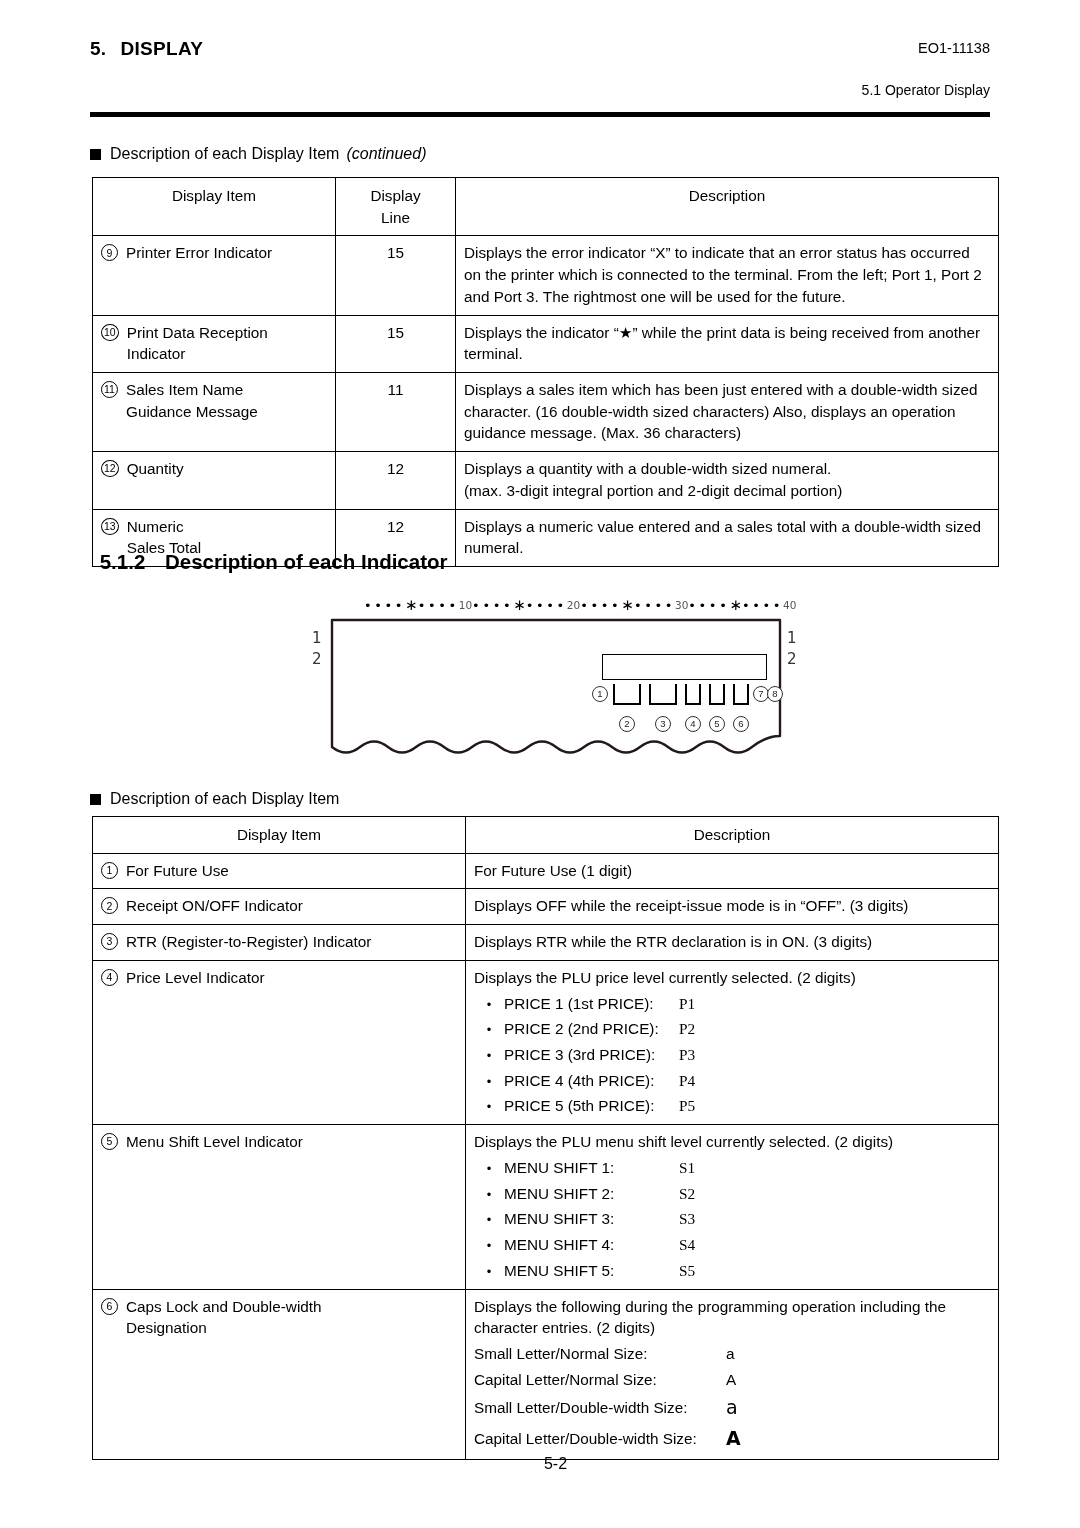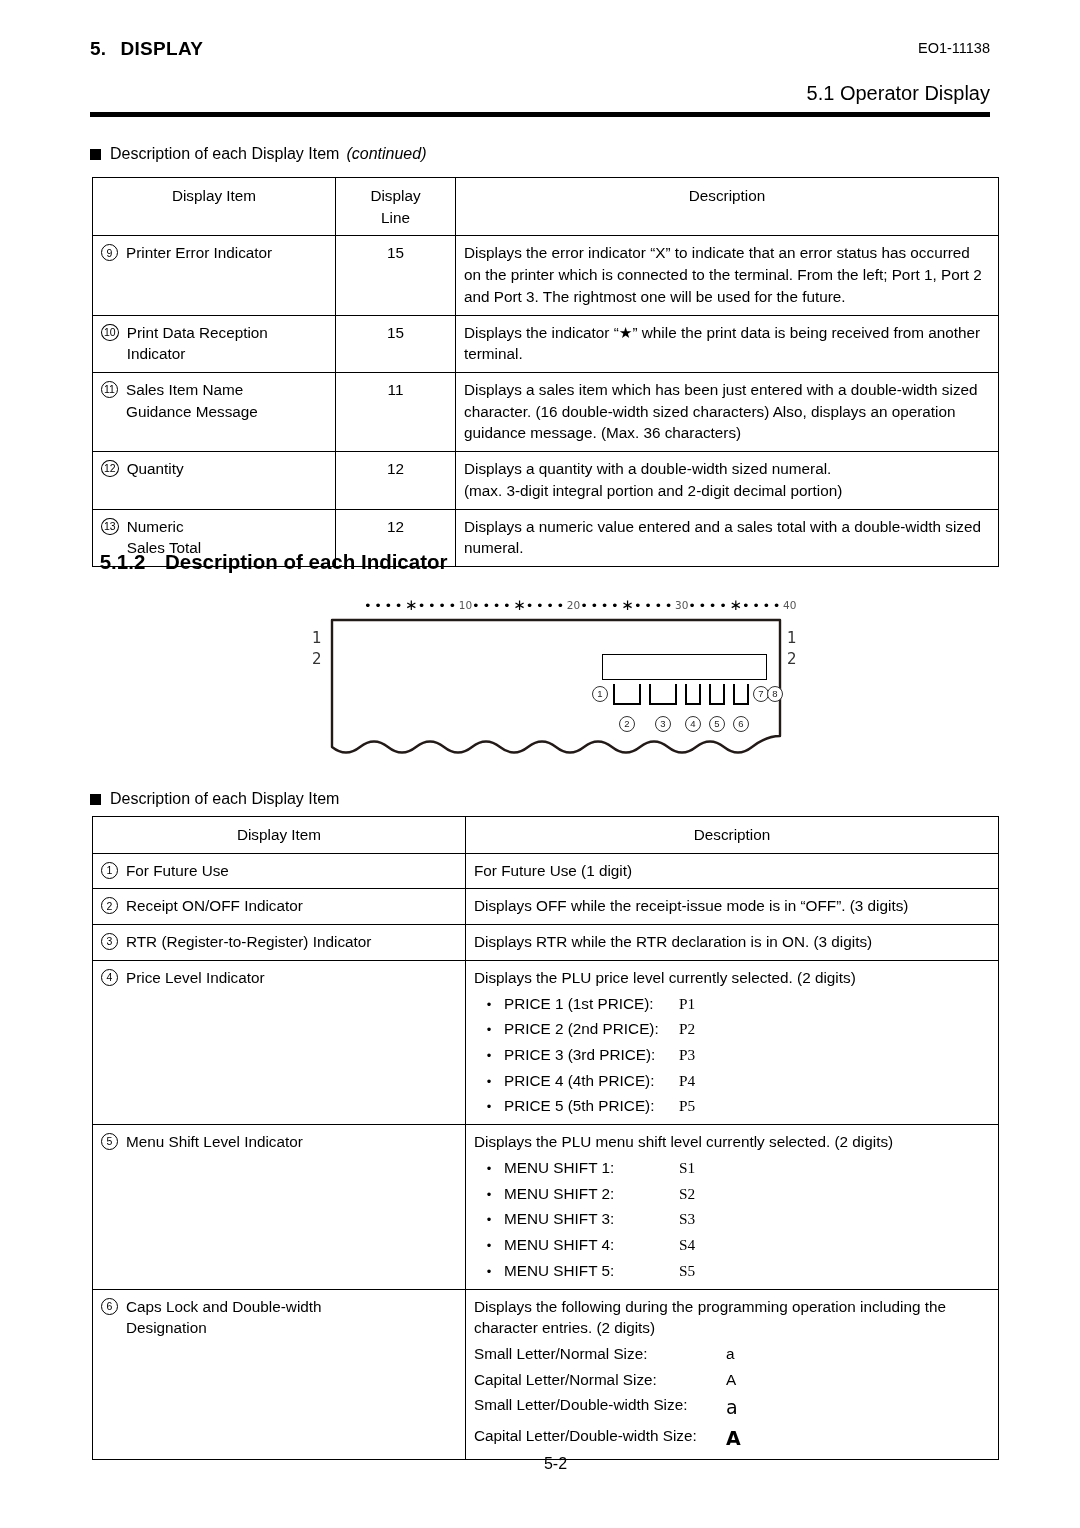--- a/index.html
+++ b/index.html
@@ -24,21 +24,21 @@
     font-size: 19px; font-weight: bold; letter-spacing: .3px;
     position: absolute; left: 0; top: 0; text-align: center;
   }
   .hdr-chapter .num { margin-right: 14px; }
   .hdr-doc {
     position: absolute; right: 0; top: 2px;
     font-size: 14.5px;
   }
   .hdr-sub {
     position: absolute; right: 0; top: 44px;
-    font-size: 20px;
+    font-size: 14px;
   }
   .hdr-rule {
     position: absolute; left: 90px; top: 112px;
     width: 900px; height: 5px; background: #000;
   }
 
   
   .sec-title {
     position: absolute;
     font-size: 16px;
@@ -88,21 +88,21 @@
     display: flex; align-items: baseline;
     margin-top: 4px;
   }
   ul.sub li .dot {
     flex: 0 0 auto; width: 30px; text-align: center; font-size: 13px;
   }
   ul.sub li .lbl { flex: 0 0 175px; }
   ul.sub li .val { flex: 0 0 auto; font-family: Liberation Serif, serif; }
 
   
-  .kv { display: flex; align-items: flex-start; margin-top: 4px; }
+  .kv { display: flex; align-items: center; margin-top: 4px; }
   .kv .lbl { flex: 0 0 252px; }
   .kv .val { flex: 0 0 auto; }
   .val.dw-small { font-family: "DejaVu Sans", sans-serif; font-size: 19px; letter-spacing:-.5px; }
   .val.dw-caps  { font-family: "DejaVu Sans", sans-serif; font-size: 19px; font-weight: bold; letter-spacing:-.5px; }
 
   
   .sec-heading {
     position: absolute; left: 80px; top: 550px;
     font-size: 20.5px; font-weight: bold; text-align: center;
   }

